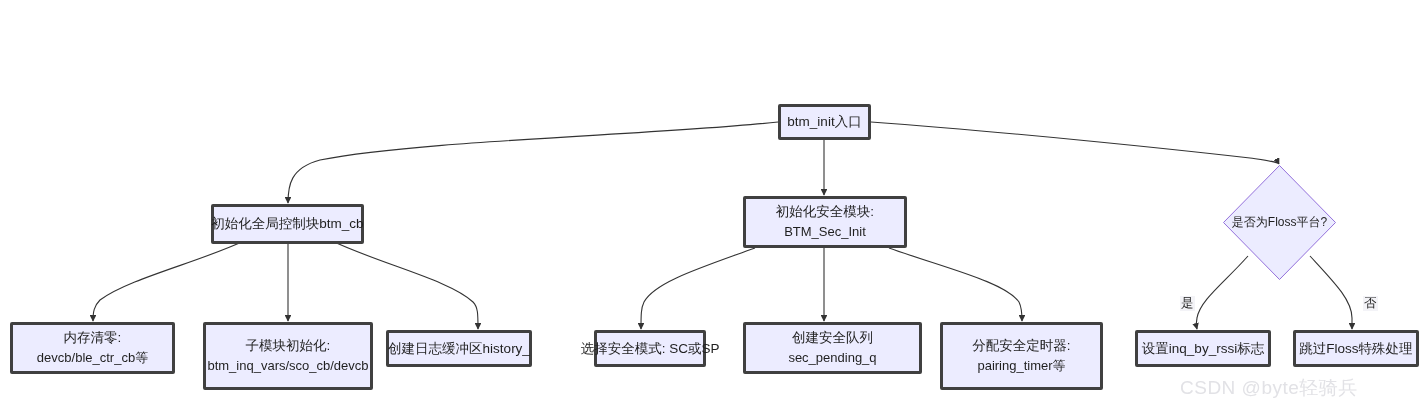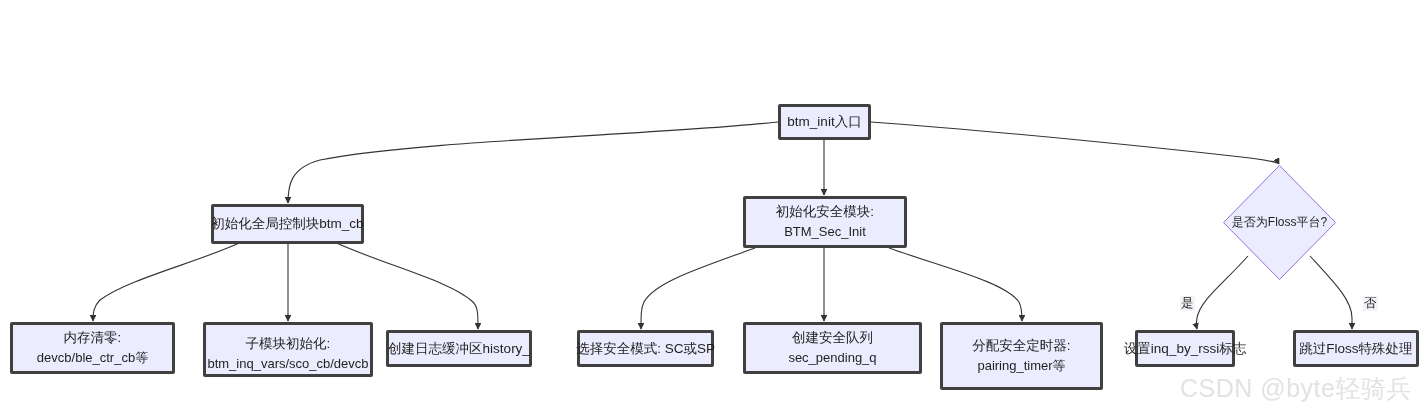--- a/index.html
+++ b/index.html
@@ -69,21 +69,21 @@
     color: #1f1f1f;
     font-size: 12.5px;
     line-height: 15px;
     padding: 0 1px;
     white-space: nowrap;
   }
   .watermark {
     position: absolute;
     z-index: 4;
     color: #e2e2e6;
-    font-size: 25px;
+    font-size: 19px;
     line-height: 28px;
     white-space: nowrap;
     letter-spacing: 0.5px;
   }
 </style>
 </head>
 <body>
 
 <div id="canvas">
 
@@ -126,44 +126,44 @@
       <polygon points="56.5,0.5 112.5,57.5 56.5,114.5 0.5,57.5" fill="#ECECFF" stroke="#9370DB" stroke-width="1"></polygon>
     </svg>
     <span class="diamond-label">是否为Floss平台?</span>
   </div>
 
   <div class="node" style="left: 10px; top: 322px; width: 165px; height: 52px;">
     <span class="ln1">内存清零:</span>
     <span class="ln2">devcb/ble_ctr_cb等</span>
   </div>
 
-  <div class="node" style="left: 203px; top: 322px; width: 170px; height: 55px; justify-content: flex-end;">
+  <div class="node" style="left: 203px; top: 322px; width: 170px; height: 68px;">
     <span class="ln1">子模块初始化:</span>
     <span class="ln2">btm_inq_vars/sco_cb/devcb</span>
   </div>
 
   <div class="node" style="left: 386px; top: 330px; width: 146px; height: 37px;">
     <span class="ln1">创建日志缓冲区history_</span>
   </div>
 
-  <div class="node" style="left: 577px; top: 330px; width: 137px; height: 37px;">
+  <div class="node" style="left: 594px; top: 330px; width: 112px; height: 37px;">
     <span class="ln1">选择安全模式: SC或SP</span>
   </div>
 
   <div class="node" style="left: 743px; top: 322px; width: 179px; height: 52px;">
     <span class="ln1">创建安全队列</span>
     <span class="ln2">sec_pending_q</span>
   </div>
 
   <div class="node" style="left: 940px; top: 322px; width: 163px; height: 68px; align-items: center;">
     <span class="ln1">分配安全定时器:</span>
     <span class="ln2">pairing_timer等</span>
   </div>
 
-  <div class="node" style="left: 1135px; top: 330px; width: 100px; height: 37px;">
+  <div class="node" style="left: 1135px; top: 330px; width: 136px; height: 37px;">
     <span class="ln1">设置inq_by_rssi标志</span>
   </div>
 
   <div class="node" style="left: 1293px; top: 330px; width: 126px; height: 37px;">
     <span class="ln1">跳过Floss特殊处理</span>
   </div>
 
   <div class="edge-label" style="left: 1180px; top: 296px;">是</div>
   <div class="edge-label" style="left: 1363px; top: 296px;">否</div>
 

